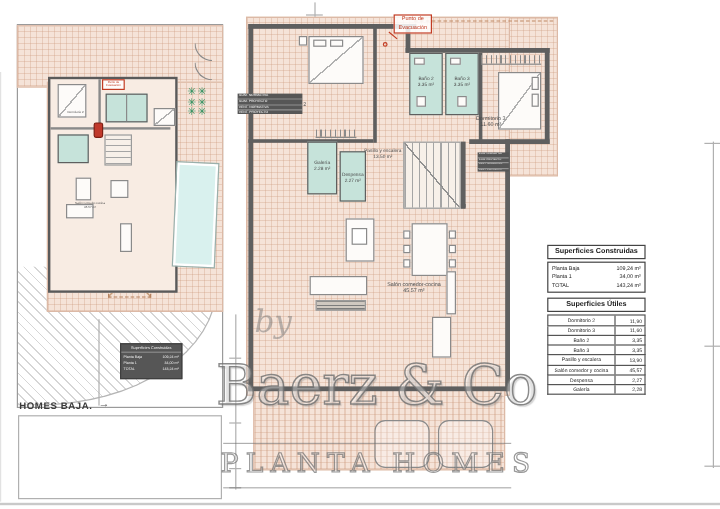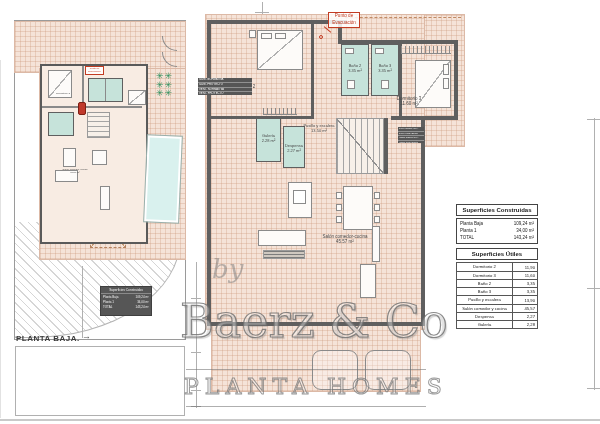--- a/index.html
+++ b/index.html
@@ -115,21 +115,21 @@
       <div class="r">
           <span>Planta 1</span>
           <span>34,00 m²</span>
         </div>
       <div class="r">
           <span>TOTAL</span>
           <span>143,24 m²</span>
         </div>
     </div>
 
-    <div class="a" style="left:6px;top:326px;font-size:8px;font-weight:bold;color:#3a3a3a;letter-spacing:0.5px;">PLANTA BAJA.</div>
+    <div class="a" style="left:6px;top:326px;font-size:8px;font-weight:bold;color:#3a3a3a;letter-spacing:0.5px;">HOMES BAJA.</div>
     <div class="a dim" style="left:72px;top:258px;width:1px;height:72px;"></div>
     <div class="a" style="left:72px;top:323px;font-size:9px;color:#555;">→</div>
     <div class="a" style="left:5px;top:338px;width:170px;height:70px;border:1px solid #b0b0b0;"></div>
   </div>
 
   <div class="a" style="left:195px;top:8px;width:290px;height:395px;">
     <div class="a tile" style="left:10px;top:6px;width:260px;height:133px;"></div>
     <div class="a tile" style="left:10px;top:6px;width:220px;height:316px;"></div>
     <div class="a tile" style="left:16px;top:316px;width:210px;height:68px;"></div>
     <div class="a" style="left:150px;top:9px;width:116px;height:0;border-top:1px dashed #c08a64;"></div>

